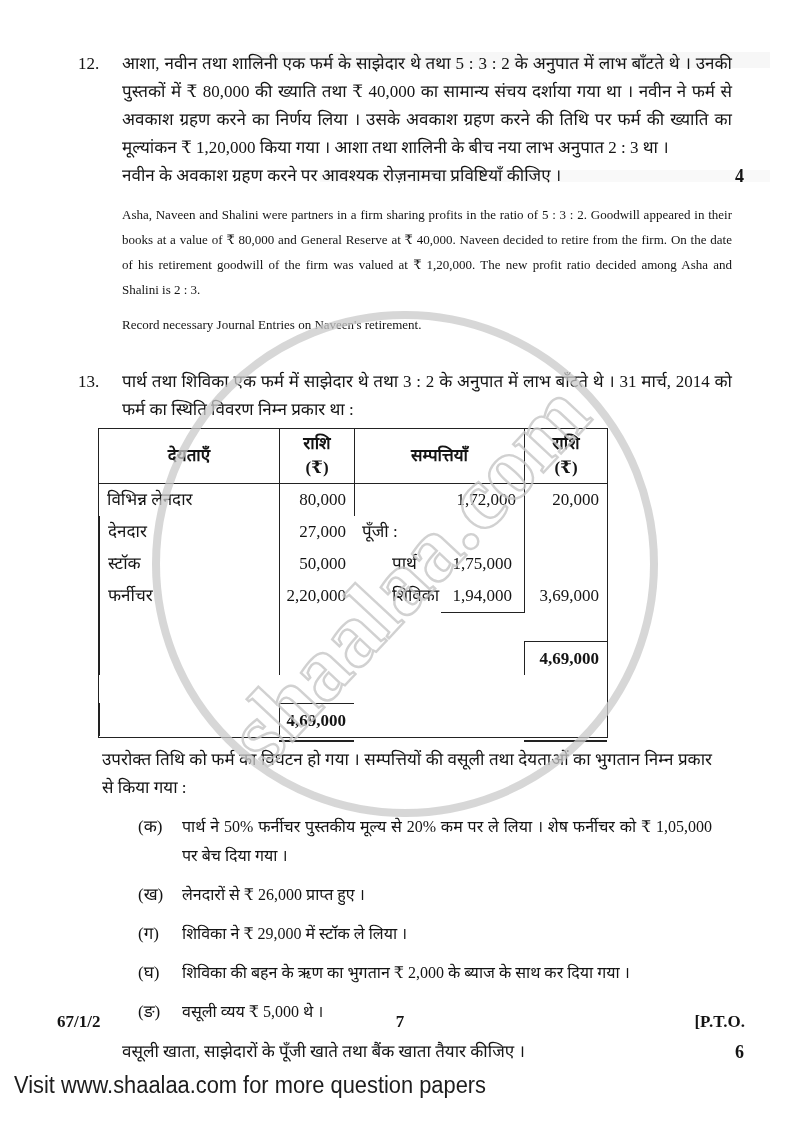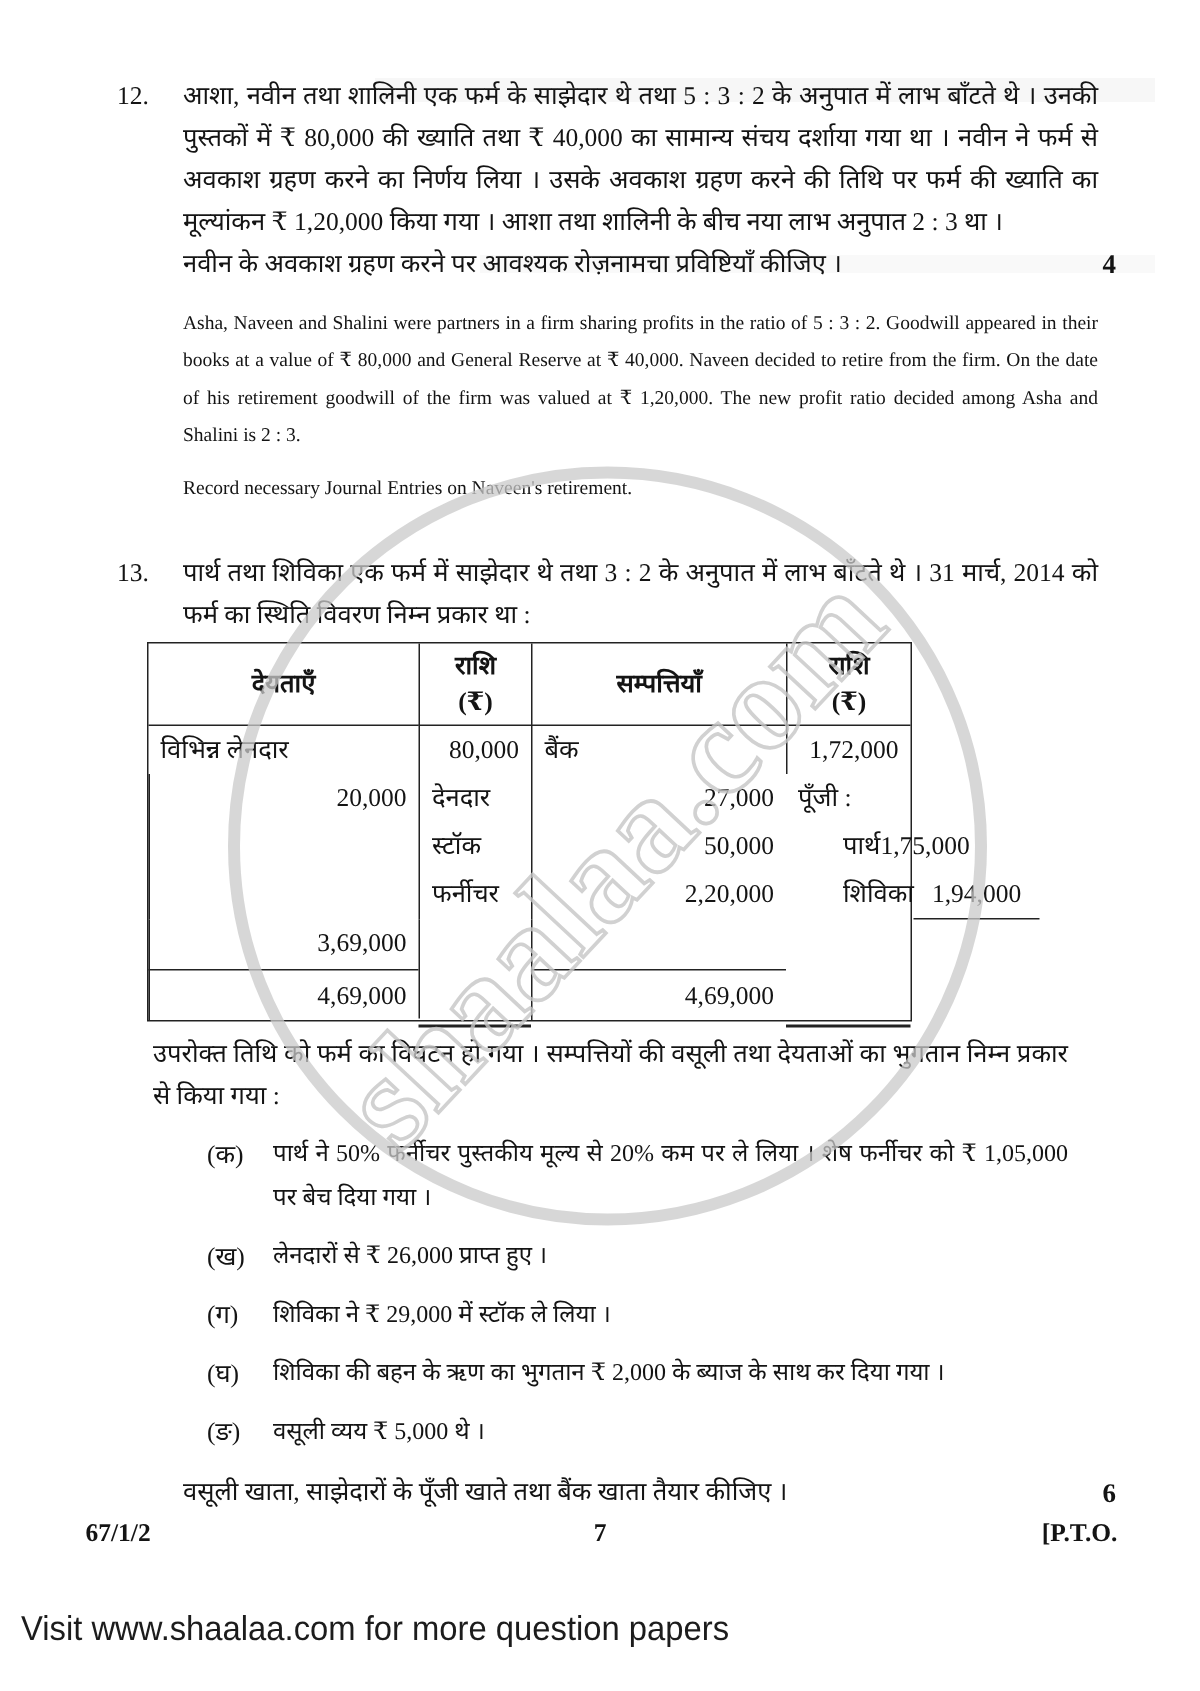--- a/index.html
+++ b/index.html
@@ -52,21 +52,21 @@
     align-items:center;justify-content:center;
     font-weight:bold;text-align:center;line-height:24px;
   }
   .liab{padding-left:8px;}
   .amt{text-align:right;padding-right:8px;}
   .asset{padding-left:8px;}
   .liab-sub{display:flex;}
   .liab-sub .sub-name{padding-left:38px;}
   .liab-sub .sub-amt{margin-left:auto;padding-right:12px;}
   .u-line{border-bottom:1.5px solid #222;padding-left:12px;}
-  .tot{font-weight:normal;height:33px;line-height:33px;}
+  .tot{font-weight:bold;height:33px;line-height:33px;margin-top:28px;}
   .tot-amt{border-top:1.5px solid #222;}
   .dbl{position:absolute;height:1.6px;background:#222;bottom:-5px;}
   .dbl-left{left:180px;width:75px;}
   .dbl-right{left:425px;width:83px;}
 
   .after-table{margin:8px 0 0 44px;width:610px;}
   .item{display:flex;margin:10px 0 0 80px;}
   .item:first-of-type{margin-top:8px;}
   .item-label{width:44px;flex-shrink:0;font-size:17px;line-height:29px;}
   .item-text{width:530px;font-size:16px;line-height:29px;text-align:justify;margin:0;}
@@ -132,21 +132,20 @@
         <div class="bs-head bl">
           <span>सम्पत्तियाँ</span>
         </div>
         <div class="bs-head bl">
           <span>राशि</span>
           <span>(₹)</span>
         </div>
 
         <div class="bs-cell liab">विभिन्न लेनदार</div>
         <div class="bs-cell amt bl">80,000</div>
-        <div class="bs-cell asset bl">बैंक</div>
         <div class="bs-cell amt bl">1,72,000</div>
 
         <div class="bs-cell amt bl">20,000</div>
         <div class="bs-cell asset bl">देनदार</div>
         <div class="bs-cell amt bl">27,000</div>
 
         <div class="bs-cell liab">पूँजी :</div>
         <div class="bs-cell amt bl"></div>
         <div class="bs-cell asset bl">स्टॉक</div>
         <div class="bs-cell amt bl">50,000</div>

